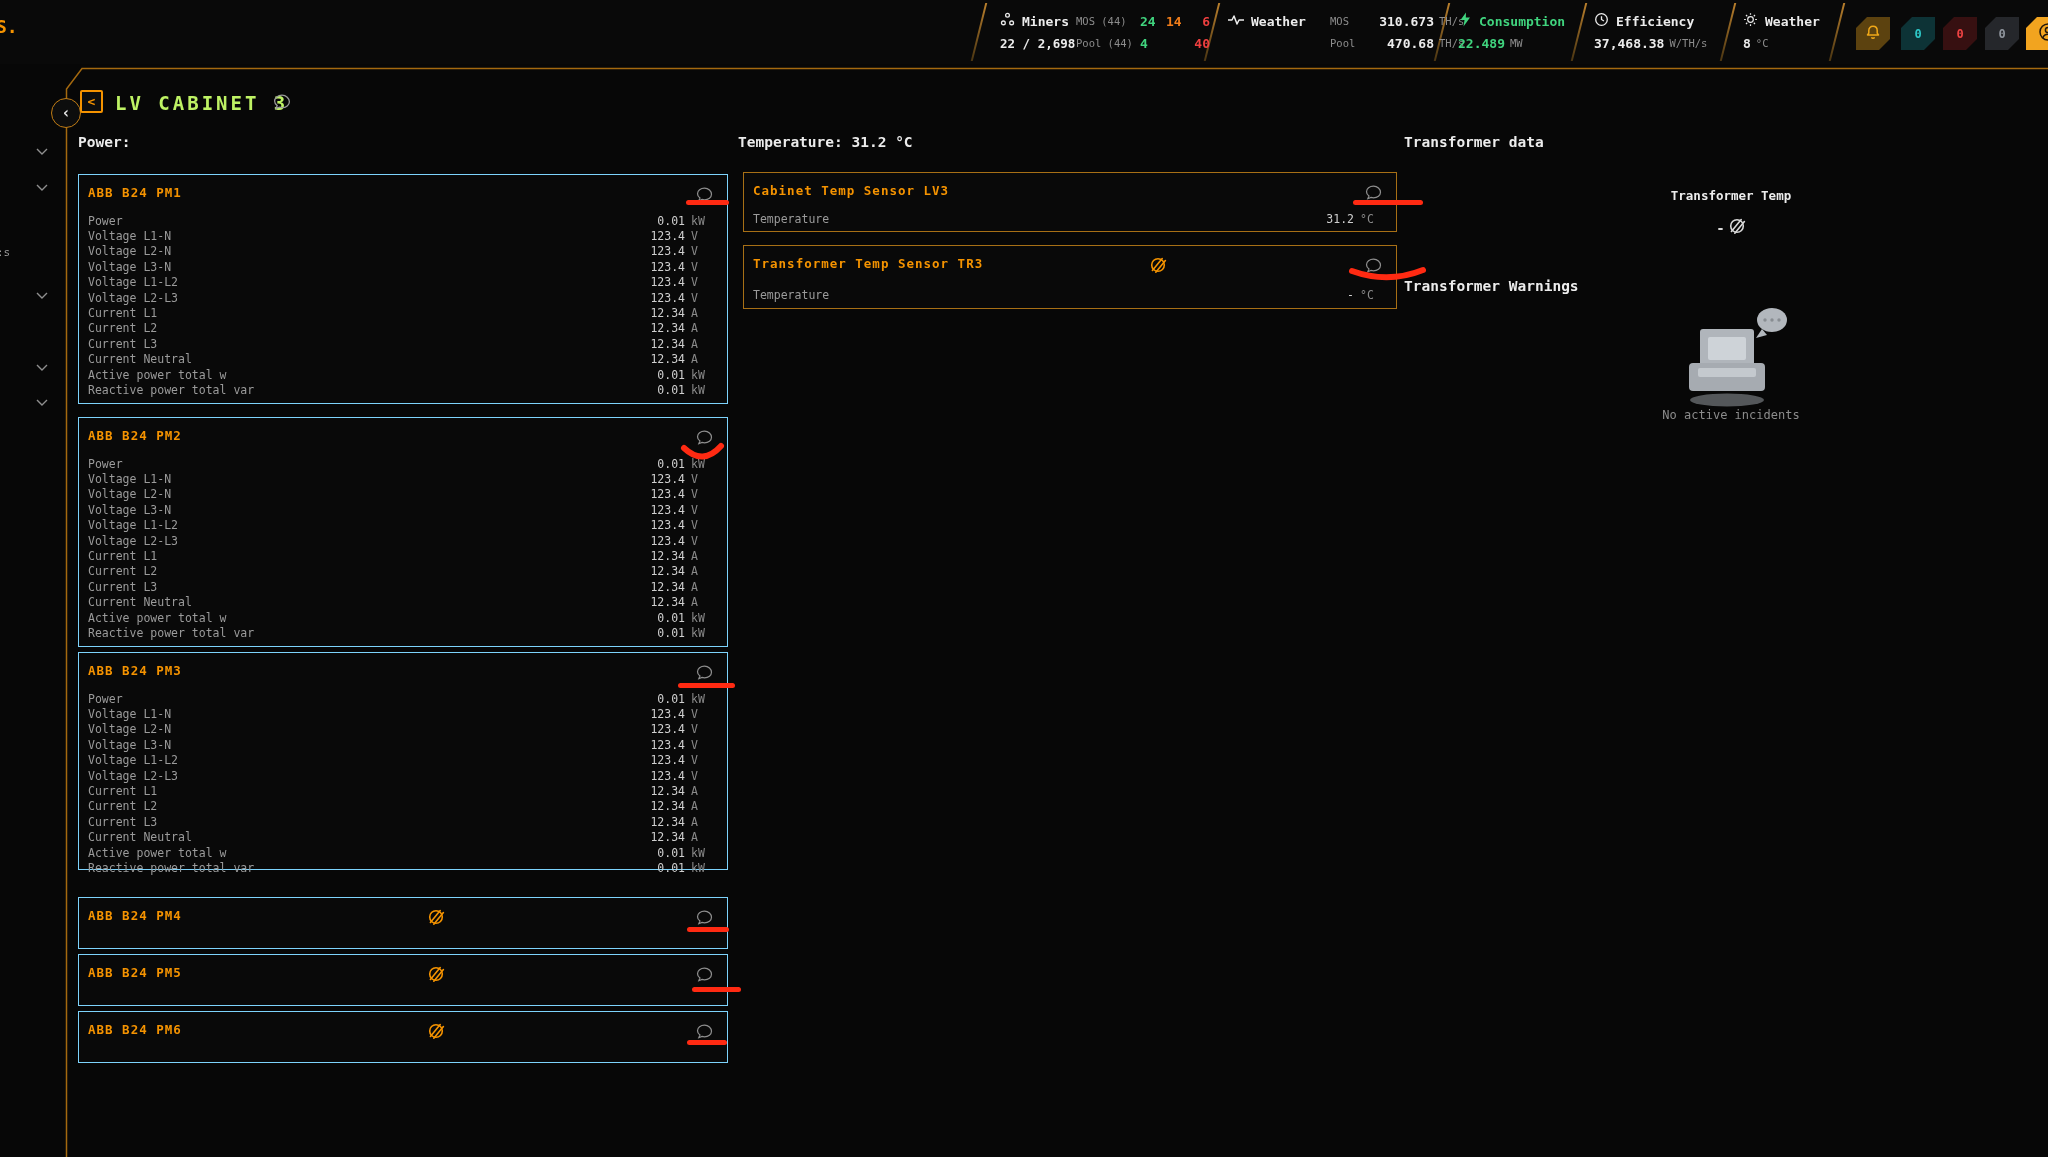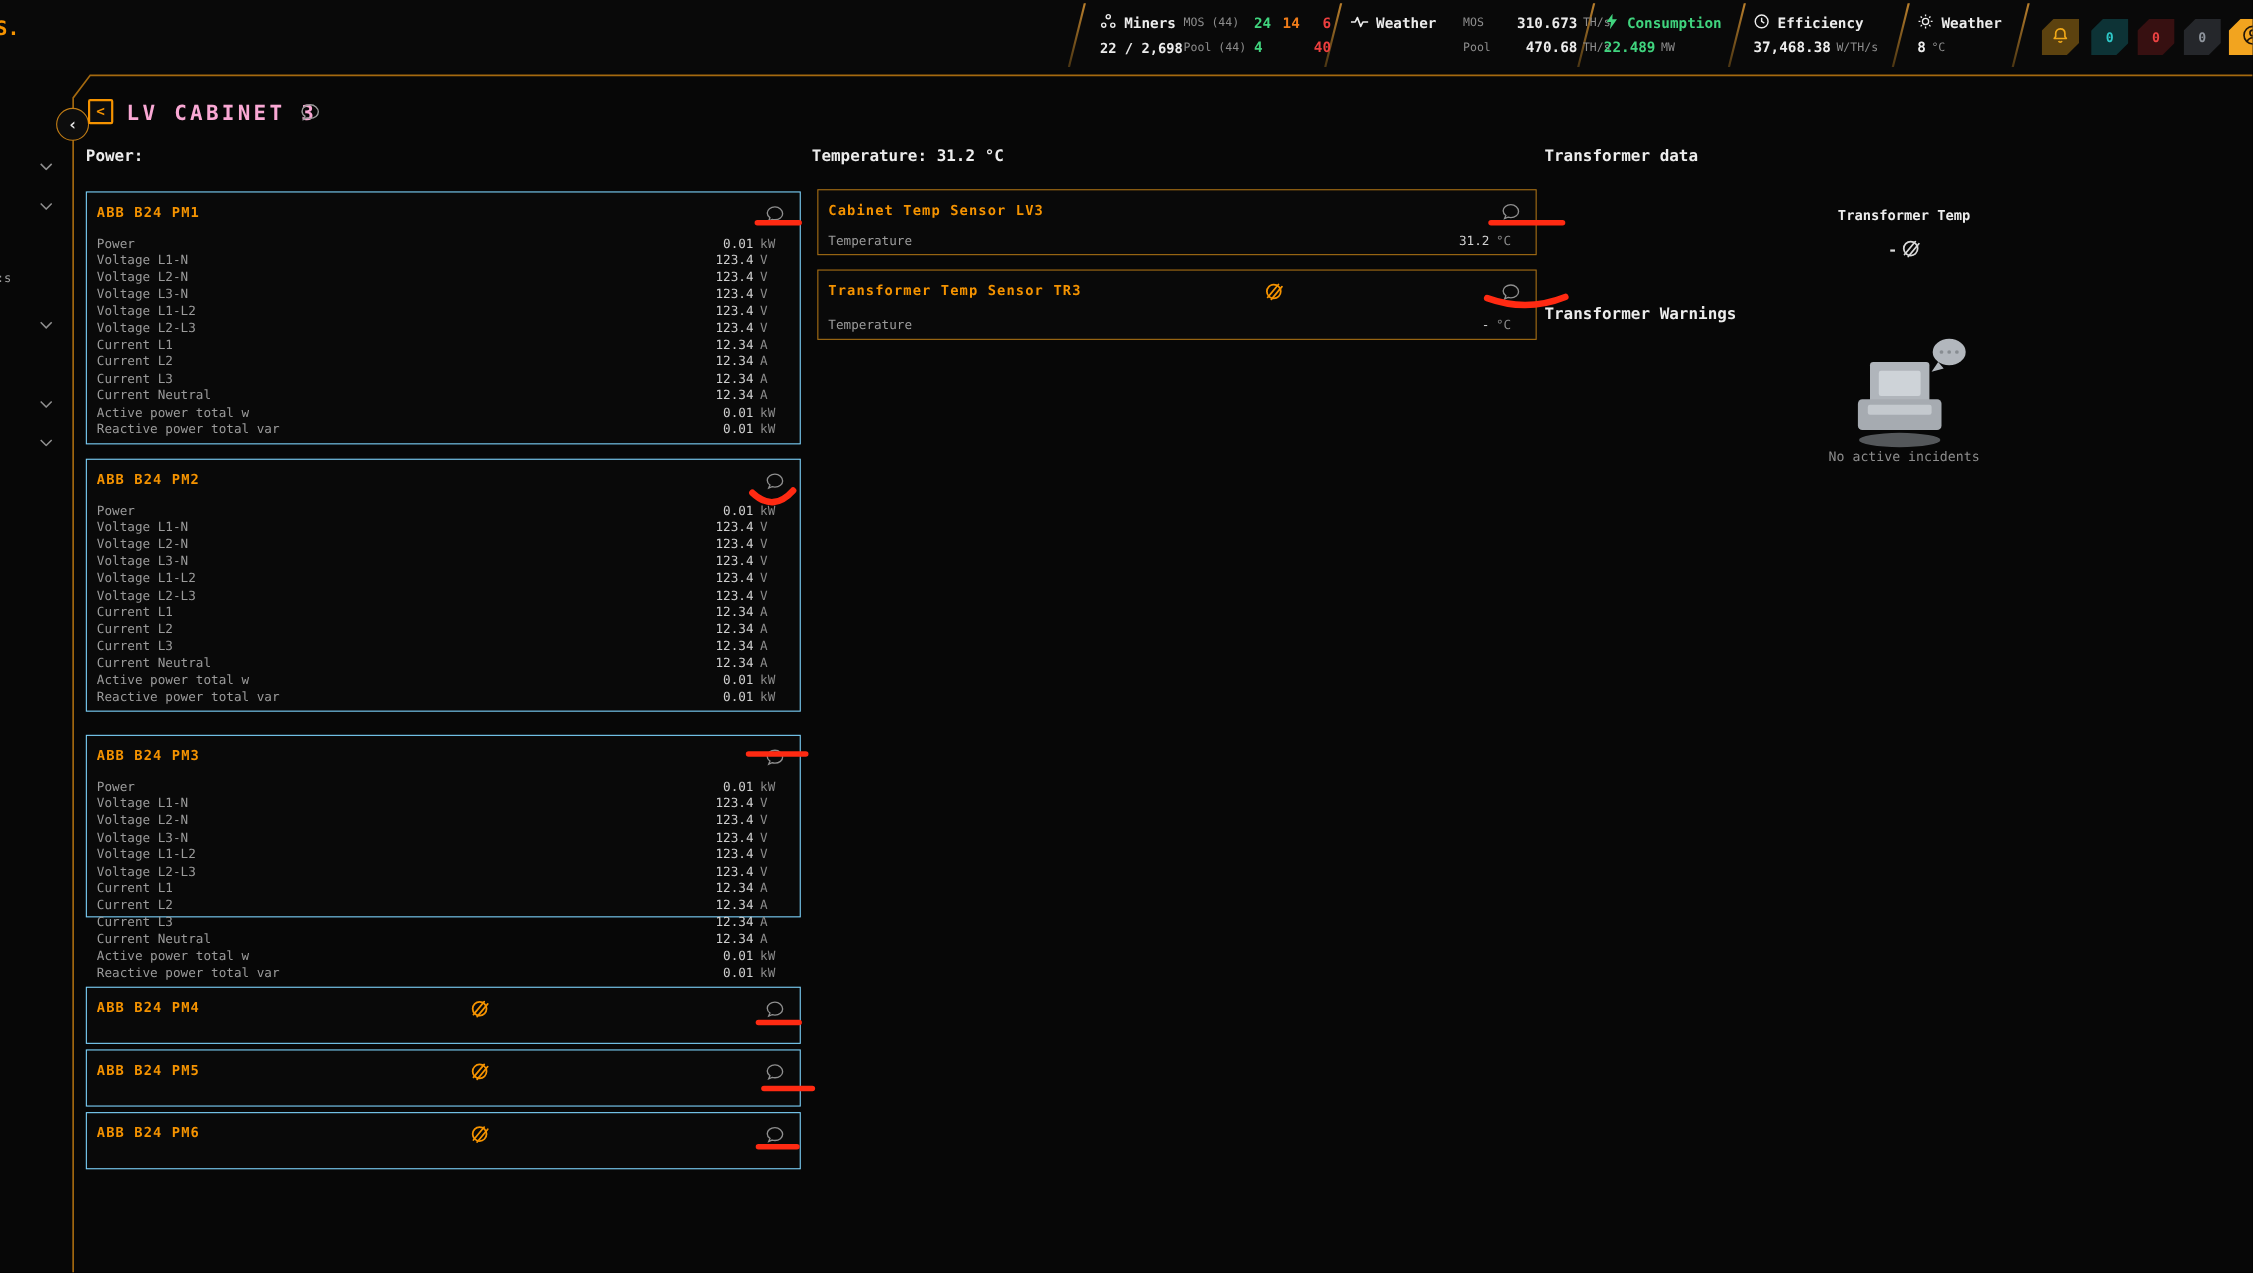--- a/index.html
+++ b/index.html
@@ -29,21 +29,21 @@
          clip-path:polygon(11px 0,100% 0,100% calc(100% - 11px),calc(100% - 11px) 100%,0 100%,0 11px);
          font-size:12px;font-weight:bold;}
   
   .frame-svg,.arc-svg{position:absolute;left:0;top:0;pointer-events:none;}
   .collapse-btn{position:absolute;left:51px;top:98px;width:30px;height:30px;border-radius:50%;
       background:#0d0d0d;border:1.5px solid #c07c15;color:#e8e8e8;font-size:15px;font-weight:bold;
       display:flex;align-items:center;justify-content:center;padding:0;font-family:inherit;}
   .back-btn{position:absolute;left:80px;top:90px;width:23px;height:23px;background:#0d0d0d;
       border:2px solid #f59300;border-radius:2px;color:#f59300;font-size:13px;font-weight:bold;
       display:flex;align-items:center;justify-content:center;padding:0;font-family:inherit;}
-  .page-title{position:absolute;left:115px;top:92px;font-size:19px;font-weight:bold;letter-spacing:3px;color:#f9a8d4;}
+  .page-title{position:absolute;left:115px;top:92px;font-size:19px;font-weight:bold;letter-spacing:3px;color:#bef264;}
   .sec-head{position:absolute;font-size:14.5px;font-weight:bold;color:#ececec;}
   
   .panel{position:absolute;left:78px;width:650px;border:1px solid #7dd3fc;box-sizing:border-box;background:#090909;}
   .tpanel{position:absolute;left:743px;width:654px;border:1px solid #a76f15;box-sizing:border-box;background:#090909;}
   .ptitle{position:absolute;left:9px;top:10px;font-size:12.5px;font-weight:bold;color:#f59300;letter-spacing:1px;}
   .bubble{position:absolute;right:13px;top:11px;}
   .offline{position:absolute;top:10px;}
   .rows{position:absolute;left:9px;right:10px;top:38px;}
   .mrow{display:flex;align-items:center;height:15.4px;font-size:11.5px;}
   .mrow .lbl{flex:1;color:#9b9b9b;}
@@ -371,21 +371,21 @@
           <span class="unit">kW</span>
         </div>
         <div class="mrow">
           <span class="lbl">Reactive power total var</span>
           <span class="val">0.01</span>
           <span class="unit">kW</span>
         </div>
       </div>
   </section>
 
-  <section class="panel" style="top:668px;height:166px">
+  <section class="panel" style="top:652px;height:218px">
     <span class="ptitle">ABB B24 PM3</span>
     <span class="bubble">
       <svg width="19" height="17" viewBox="0 0 20 18" fill="none" stroke="#8f8f8f" stroke-width="1.3">
         <path d="M10 2.2C5.9 2.2 2.6 4.8 2.6 8.1c0 1.8 1 3.4 2.6 4.5L4 15.6l3.3-1.4c0.9.3 1.8.4 2.7.4 4.1 0 7.4-2.6 7.4-5.9S14.1 2.2 10 2.2Z"></path>
       </svg>
     </span>
     <div class="rows">
         <div class="mrow">
           <span class="lbl">Power</span>
           <span class="val">0.01</span>

